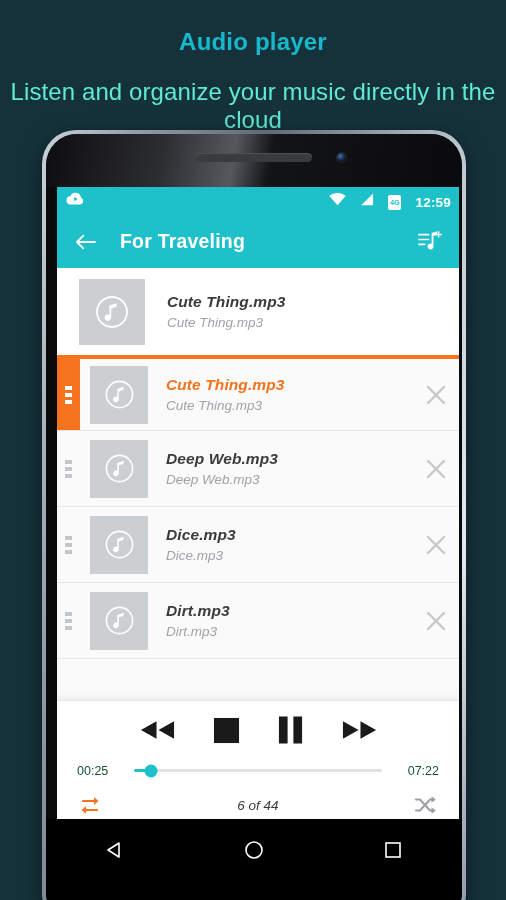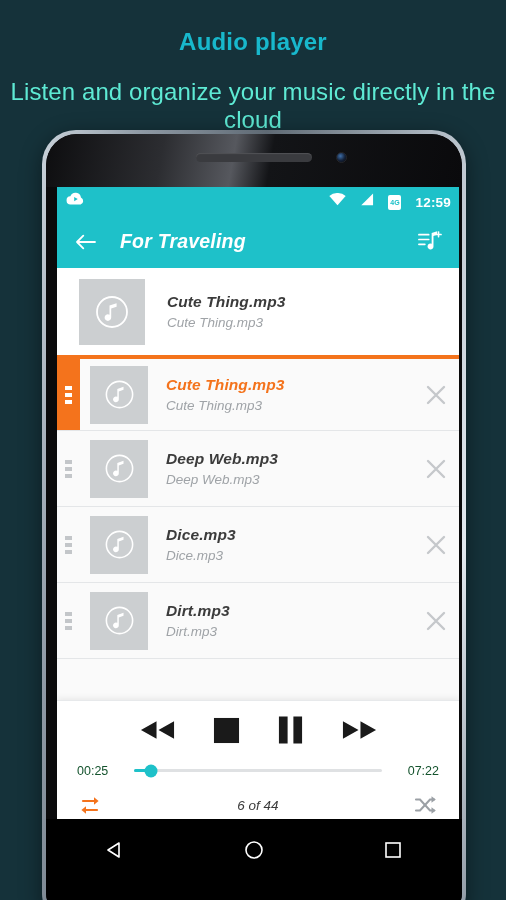--- a/index.html
+++ b/index.html
@@ -88,21 +88,20 @@
     display: flex; align-items: center; justify-content: center;
   }
   .sim-badge span { font-size: 7px; color:#1ec1c9; font-weight:700; line-height:1; }
 
   
   .appbar {
     height: 53px; background: #1ec1c9;
     display: flex; align-items: center;
     padding: 0 13px 0 16px;
     color:#fff;
-    font-style:italic;
   }
   .appbar-title {
     font-size: 19.5px; font-weight: 700; color:#fff;
     margin-left: 21px; flex: 1; letter-spacing:.2px;
   }
   .back-btn { width: 26px; height: 26px; display:flex; align-items:center; justify-content:center; cursor:pointer; }
   .pl-add { width: 32px; height: 30px; display:flex; align-items:center; justify-content:center; cursor:pointer; }
 
   
   .list { background: #fafafa; position: relative; }

